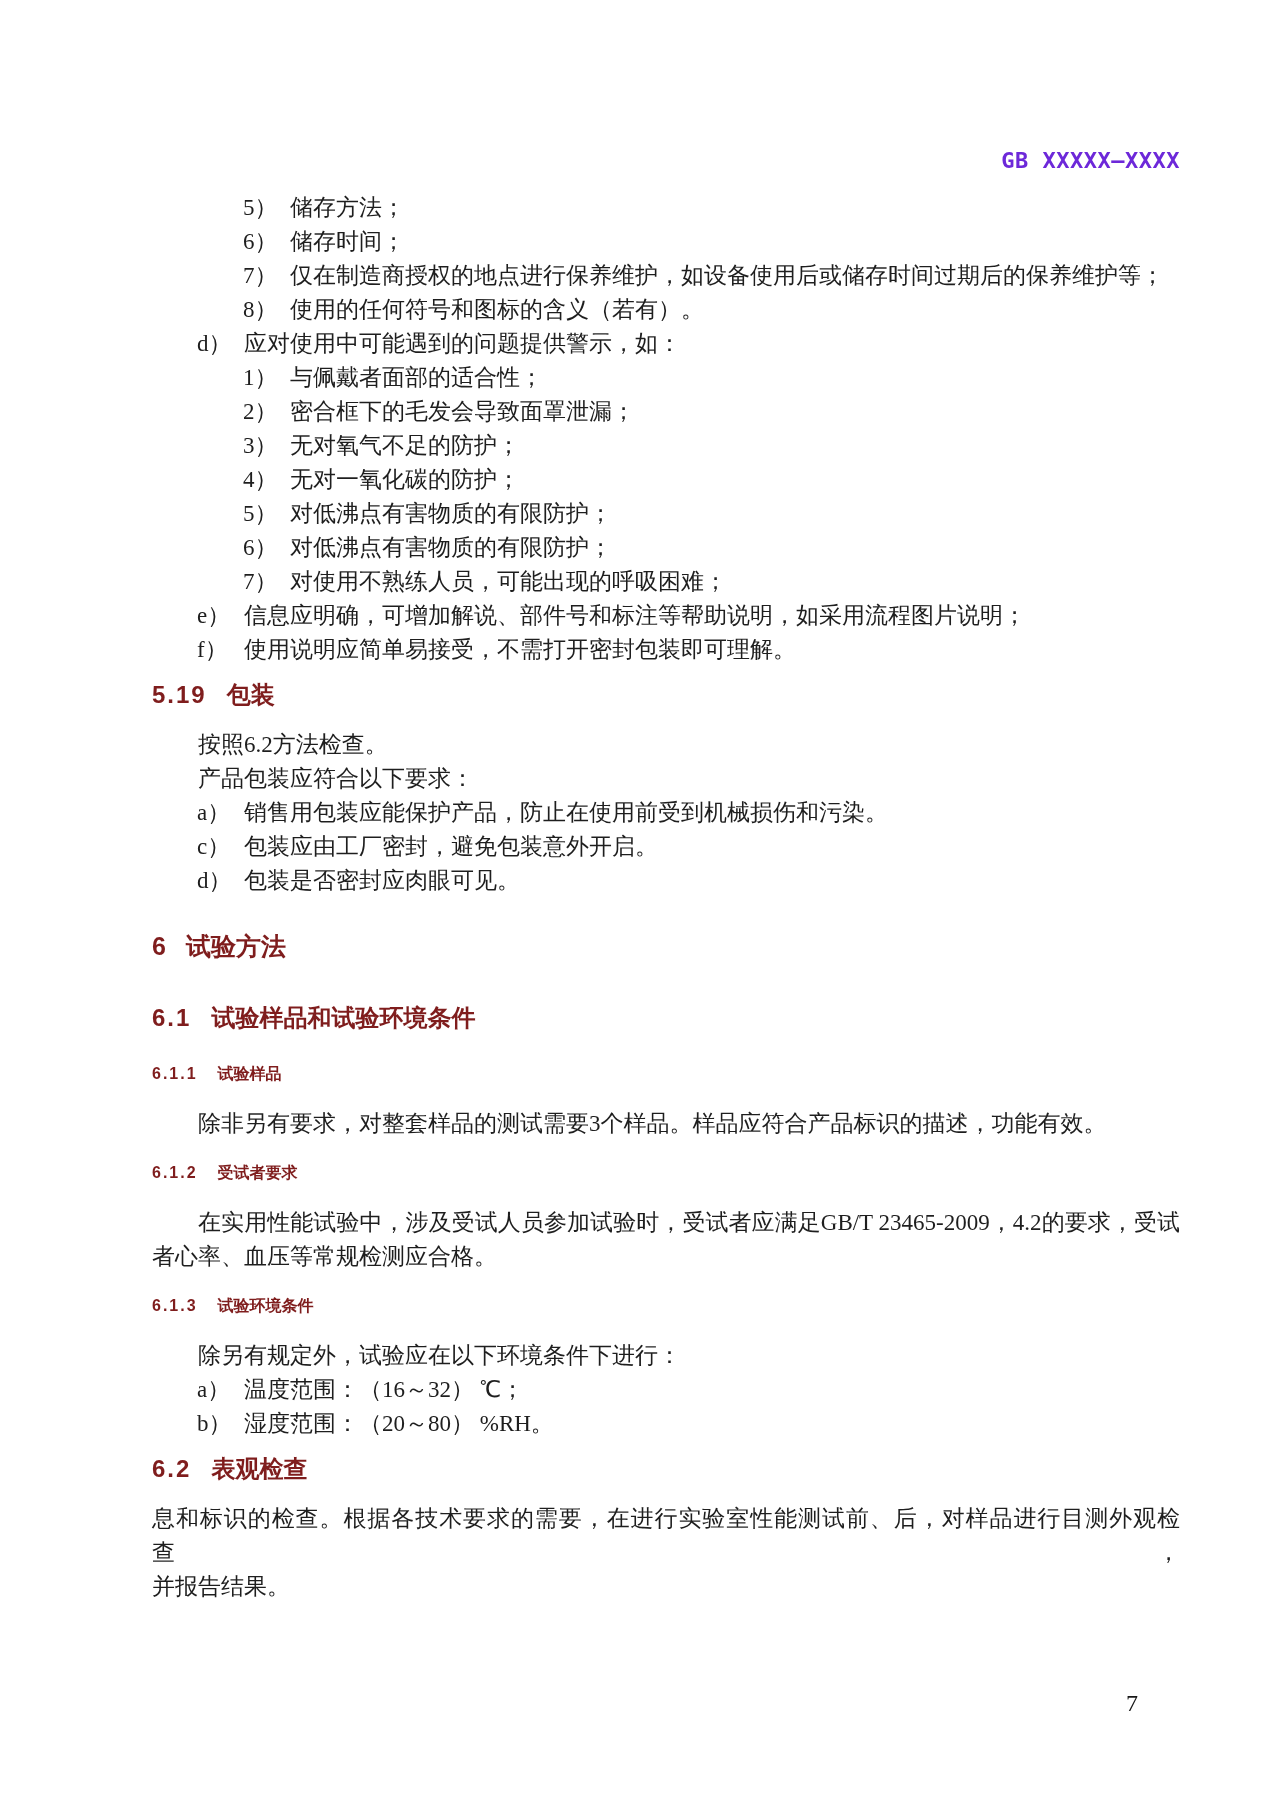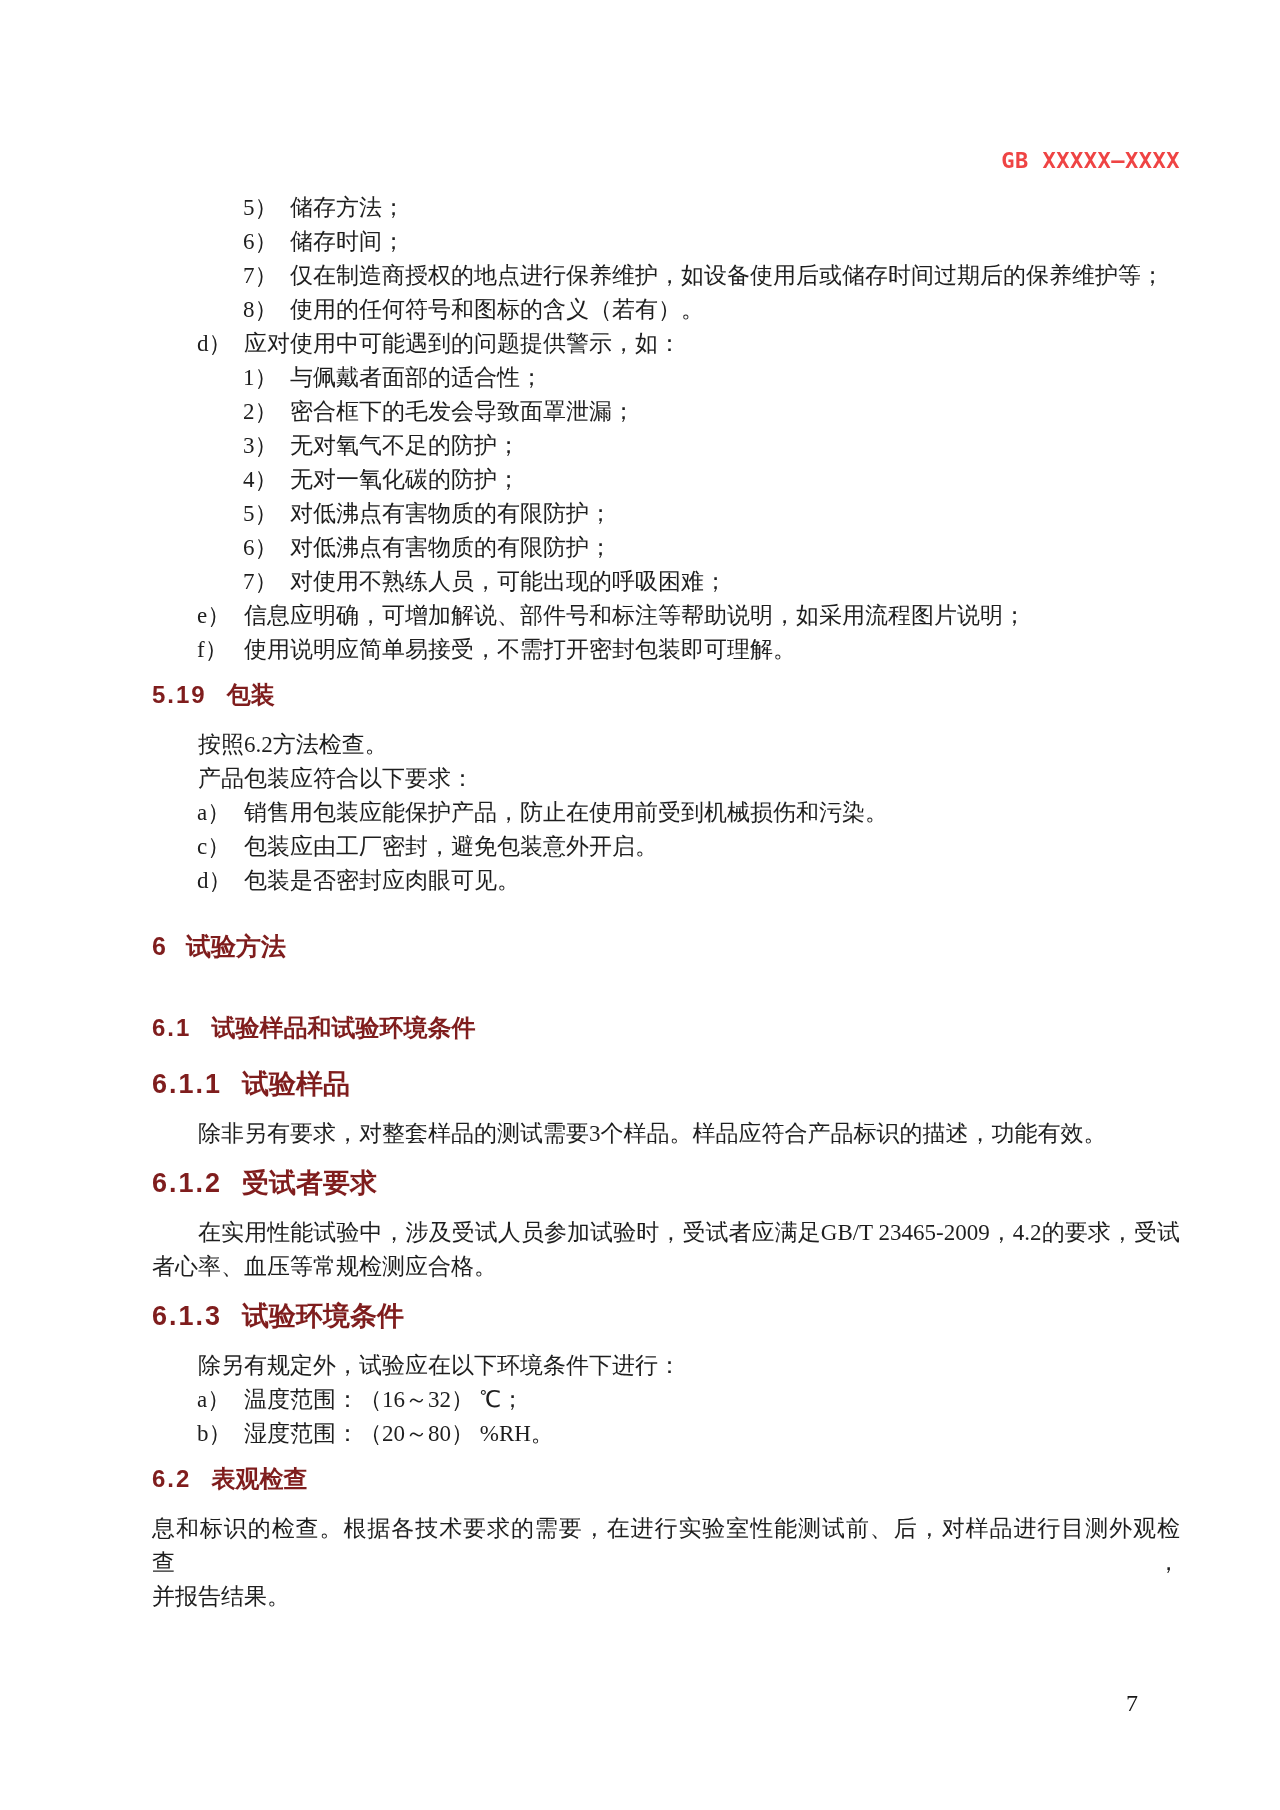--- a/index.html
+++ b/index.html
@@ -16,21 +16,21 @@
   .doc-header {
     position: absolute;
     top: 146px;
     right: 100px;
     height: 30px;
     line-height: 30px;
     font-family: "DejaVu Sans Mono", monospace;
     font-size: 22px;
     font-weight: bold;
     letter-spacing: 0.5px;
-    color: #ef4444;
+    color: #6d28d9;
   }
   
   .content {
     position: absolute;
     top: 191px;
     left: 152px;
     width: 1028px;
   }
   
   .pline {
@@ -52,22 +52,22 @@
   .item .marker { display: inline-block; width: 47px; }
   
   .heading {
     font-family: "Liberation Sans", sans-serif;
     font-weight: bold;
     color: #7f1d1d;
     white-space: nowrap;
   }
   .h1 { font-size: 25px; height: 44px; line-height: 44px; margin-top: 26px; }
   .h2 { font-size: 24px; height: 40px; line-height: 40px; margin-top: 8px; }
-  .h1 + .h2 { margin-top: 40px; }
-  .h3 { font-size: 27px; height: 40px; line-height: 40px; margin-top: 12px; }
+  .h1 + .h2 { margin-top: 30px; }
+  .h3 { font-size: 16px; height: 40px; line-height: 40px; margin-top: 12px; }
   .h2 + .h3 { margin-top: 16px; }
   .heading .hnum { margin-right: 20px; letter-spacing: 2px; }
   .h1 .hnum { margin-right: 19px; letter-spacing: 1px; }
   
   .page-number {
     position: absolute;
     top: 1690px;
     right: 142px;
     font-size: 24px;
     font-family: "Liberation Serif", serif;

